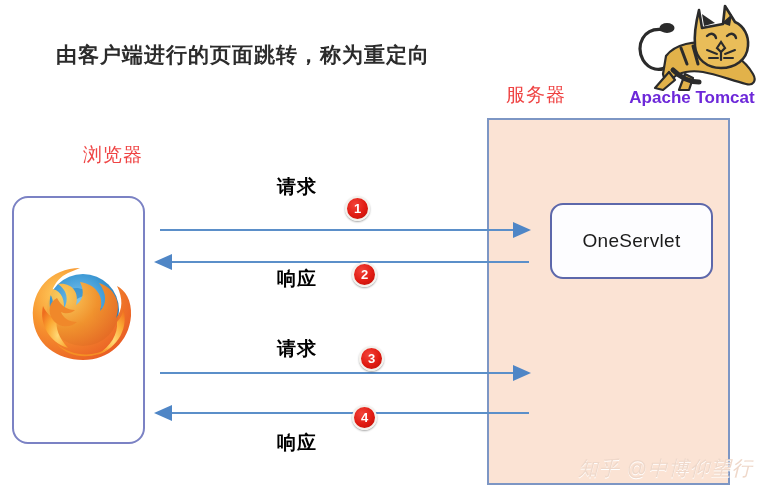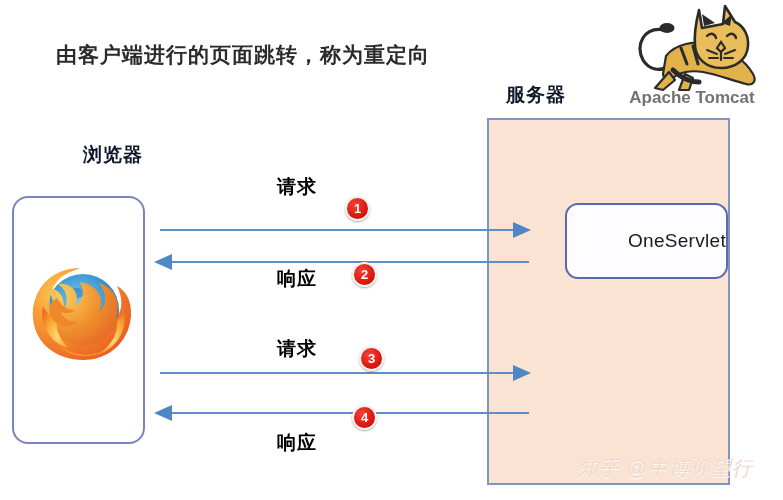--- a/index.html
+++ b/index.html
@@ -25,22 +25,22 @@
     font-weight: bold;
     color: #2b2b2b;
     letter-spacing: 1px;
     white-space: nowrap;
   }
 
   
   .side-label {
     position: absolute;
     font-size: 19px;
-    font-weight: bold;
-    color: #0f172a;
+    font-weight: normal;
+    color: #ef4444;
     letter-spacing: 1px;
     white-space: nowrap;
   }
   #browser-label { left: 57px; top: 142px; margin-left: 26px; }
   #server-label  { left: 506px; top: 82px; }
 
   
   #server-panel {
     position: absolute;
     left: 487px;
@@ -81,21 +81,21 @@
     box-sizing: border-box;
     display: flex;
     align-items: center;
     justify-content: center;
   }
   .servlet-box span {
     font-size: 19px;
     color: #1b1b1b;
     letter-spacing: 0.3px;
   }
-  #one-servlet { left: 565px; top: 203px; width: 163px; height: 76px; justify-content: flex-end; }
+  #one-servlet { left: 550px; top: 203px; width: 163px; height: 76px; }
   #two-servlet { left: 537px; top: 362px; width: 163px; height: 77px; }
 
   #send-redirect {
     position: absolute;
     left: 505px;
     top: 309px;
     font-size: 18px;
     color: #1b1b1b;
     white-space: nowrap;
   }
@@ -152,21 +152,21 @@
     height: 112px;
   }
   #tomcat-text {
     position: absolute;
     left: 612px;
     top: 88px;
     width: 160px;
     text-align: center;
     font-size: 17px;
     font-weight: bold;
-    color: #737373;
+    color: #6d28d9;
     white-space: nowrap;
   }
 
   
   #watermark {
     position: absolute;
     left: 578px;
     top: 455px;
     font-size: 20px;
     color: #efd8ca;

